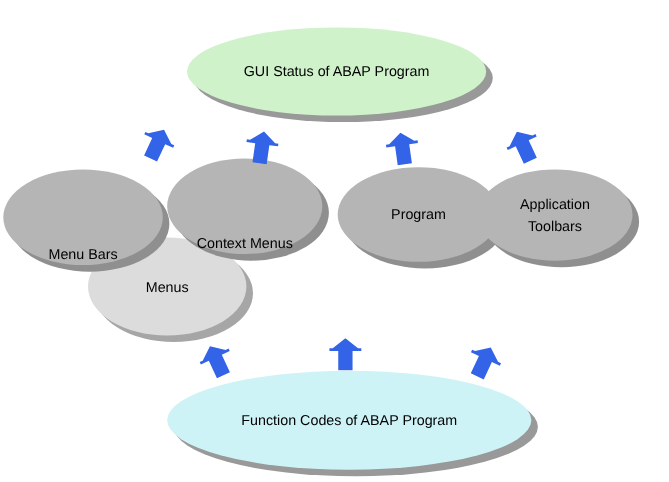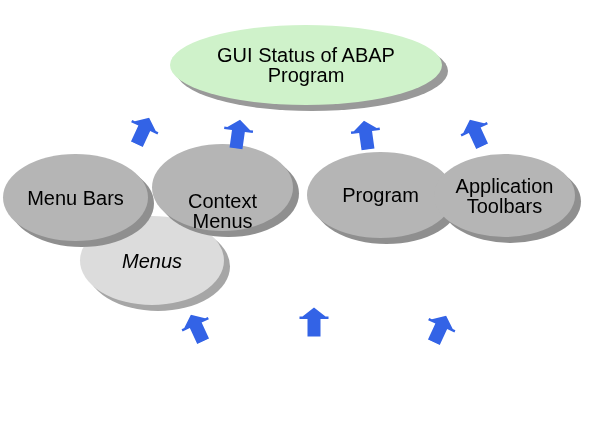--- a/index.html
+++ b/index.html
@@ -19,21 +19,21 @@
   .node {
     position: absolute;
     border-radius: 50%;
     display: flex;
     align-items: center;
     justify-content: center;
     text-align: center;
     box-shadow: 6px 6px 0 0 var(--shadow, #999999);
   }
   .node .node-label {
-    font-size: 20px;
+    font-size: 13px;
     line-height: 20px;
     color: #000000;
     padding: 0 14px;
   }
   .node.top    { background: var(--top-fill, #cff2ca); }
   .node.dark   { background: var(--dark-fill, #b5b5b5); box-shadow: 6px 6px 0 0 var(--dark-shadow, #8f8f8f); }
   .node.light  { background: var(--light-fill, #dcdcdc); box-shadow: 6px 6px 0 0 var(--light-shadow, #a6a6a6); }
   .node.bottom { background: var(--bottom-fill, #cdf3f7); }
 
   .arrow {
@@ -42,26 +42,29 @@
     height: 30px;
     color: var(--arrow, #3363e6);
   }
   .arrow svg { display: block; width: 100%; height: 100%; }
 </style>
 </head>
 <body>
 
 <div class="canvas">
 
+  <div class="node bottom" style="left:152px; top:337px; width:331px; height:90px;">
+    <span class="node-label">Function Codes of ABAP Program</span>
+  </div>
 
-  <div class="node light" style="left:80px; top:216px; width:144px; height:89px;font-style:italic;">
+  <div class="node light" style="left:80px; top:216px; width:144px; height:89px;">
     <span class="node-label">Menus</span>
   </div>
 
-  <div class="node dark" style="left:3px; top:154px; width:145px; height:87px;">
+  <div class="node dark" style="left:3px; top:154px; width:145px; height:87px;align-items:flex-end;">
     <span class="node-label">Menu Bars</span>
   </div>
   <div class="node dark" style="left:152px; top:144px; width:141px; height:87px;align-items:flex-end;">
     <span class="node-label">Context Menus</span>
   </div>
   <div class="node dark" style="left:307px; top:152px; width:147px; height:86px;">
     <span class="node-label">Program</span>
   </div>
   <div class="node dark" style="left:434px; top:154px; width:141px; height:83px;">
     <span class="node-label" style="max-width:100px;">Application Toolbars</span>

